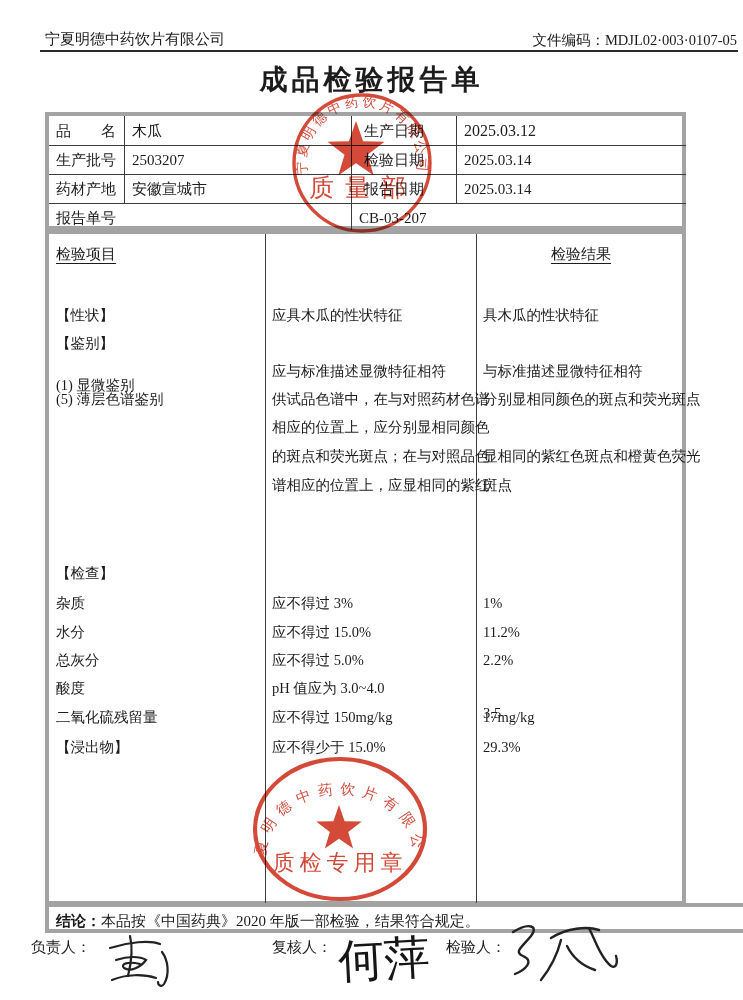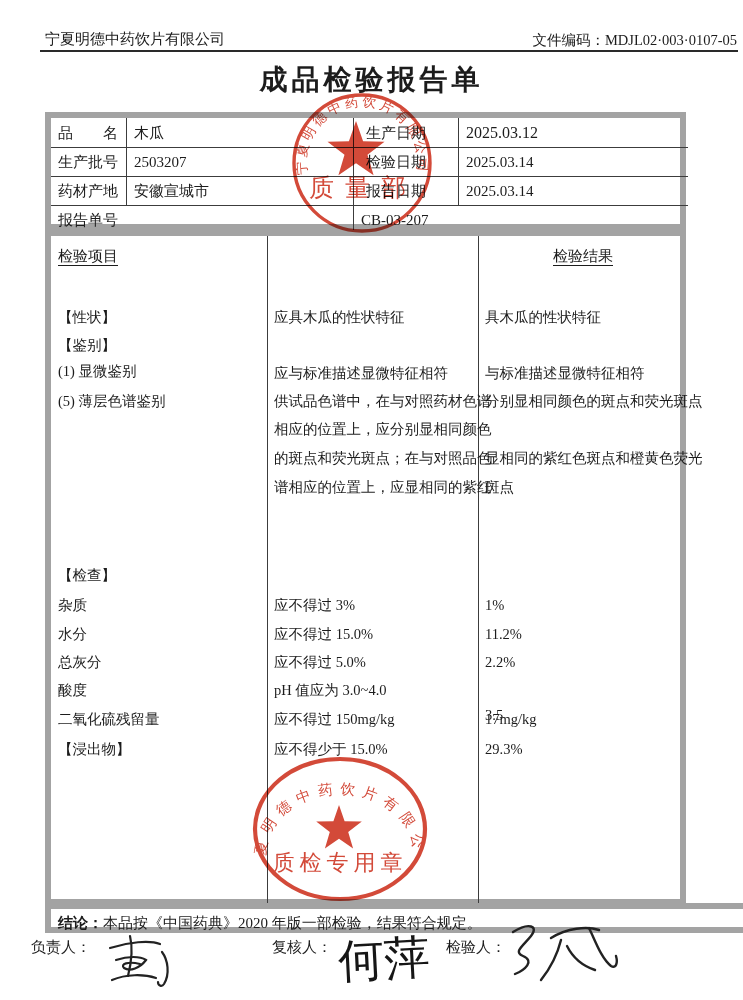--- a/index.html
+++ b/index.html
@@ -5,21 +5,21 @@
   html,body{margin:0;padding:0;background:#e8e8e8;}
   .page{
     position:relative;width:743px;height:1000px;background:#ffffff;
     font-family:"Liberation Serif","DejaVu Serif",serif;color:#1c1c1c;
     margin:0 auto;overflow:hidden;
   }
   .abs{position:absolute;}
   .t{position:absolute;height:22px;line-height:22px;font-size:14.5px;white-space:nowrap;}
   .hline{position:absolute;background:#3c3c3c;height:1px;}
   .vline{position:absolute;background:#3c3c3c;width:1px;}
-  .boxed{position:absolute;border:6px solid #a3a3a3;box-sizing:border-box;}
+  .boxed{position:absolute;border:4px solid #a3a3a3;box-sizing:border-box;}
   .hdr-company{left:45px;top:28px;font-size:15px;}
   .hdr-code{right:6px;top:29px;font-size:14.5px;}
   .hdr-rule{left:40px;top:50px;width:698px;height:2px;background:#2a2a2a;}
   .doc-title{left:0;top:62px;width:743px;text-align:center;font-size:28px;font-weight:bold;letter-spacing:4px;line-height:36px;height:36px;}
   .col-head{font-size:15px;text-decoration:underline;text-underline-offset:4px;}
   .ctr{text-align:center;}
   .stamp{position:absolute;mix-blend-mode:multiply;opacity:0.92;pointer-events:none;}
   .sig{position:absolute;pointer-events:none;}
   .concl-label{font-weight:bold;}
 </style>
@@ -62,21 +62,21 @@
 
   <div class="boxed" style="left:45px;top:230px;width:641px;height:675px;">
     <div class="vline" style="left:216px;top:0;height:671px;"></div>
     <div class="vline" style="left:427px;top:0;height:671px;"></div>
 
     <div class="t col-head" style="left:7px;top:9px;">检验项目</div>
     <div class="t col-head ctr" style="left:427px;top:9px;width:210px;">检验结果</div>
 
     <div class="t" style="left:7px;top:70px;">【性状】</div>
     <div class="t" style="left:7px;top:98px;">【鉴别】</div>
-    <div class="t" style="left:7px;top:124px;">(1) 显微鉴别</div>
+    <div class="t" style="left:7px;top:140px;">(1) 显微鉴别</div>
     <div class="t" style="left:7px;top:154px;">(5) 薄层色谱鉴别</div>
     <div class="t" style="left:7px;top:328px;">【检查】</div>
     <div class="t" style="left:7px;top:358px;">杂质</div>
     <div class="t" style="left:7px;top:387px;">水分</div>
     <div class="t" style="left:7px;top:415px;">总灰分</div>
     <div class="t" style="left:7px;top:443px;">酸度</div>
     <div class="t" style="left:7px;top:472px;">二氧化硫残留量</div>
     <div class="t" style="left:7px;top:502px;">【浸出物】</div>
 
     <div class="t" style="left:223px;top:70px;">应具木瓜的性状特征</div>

